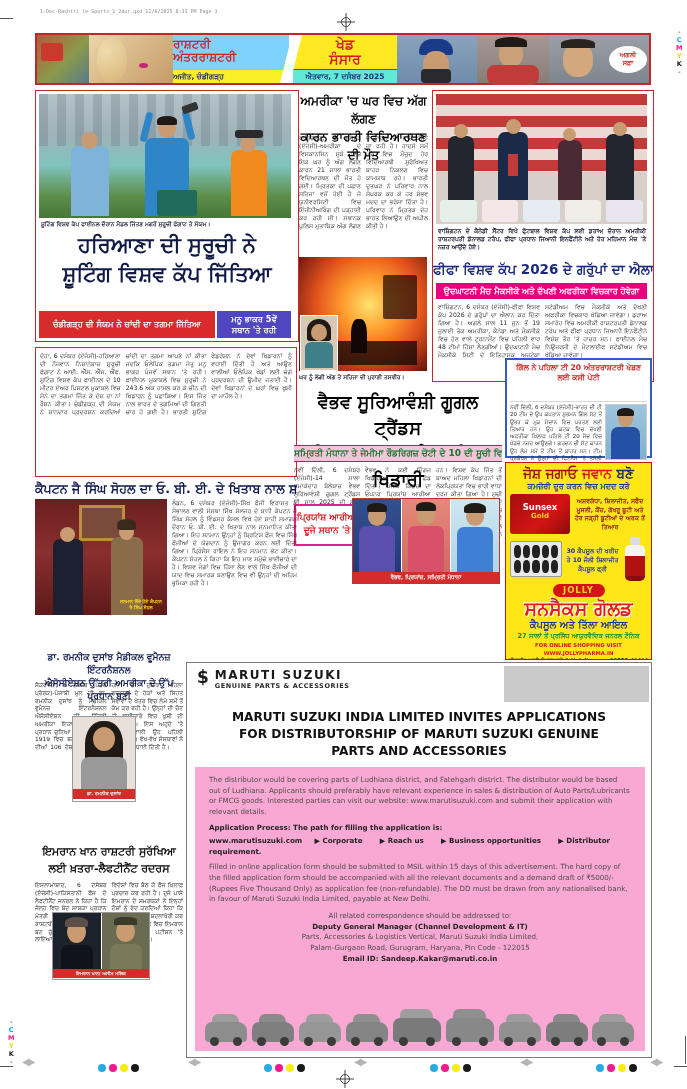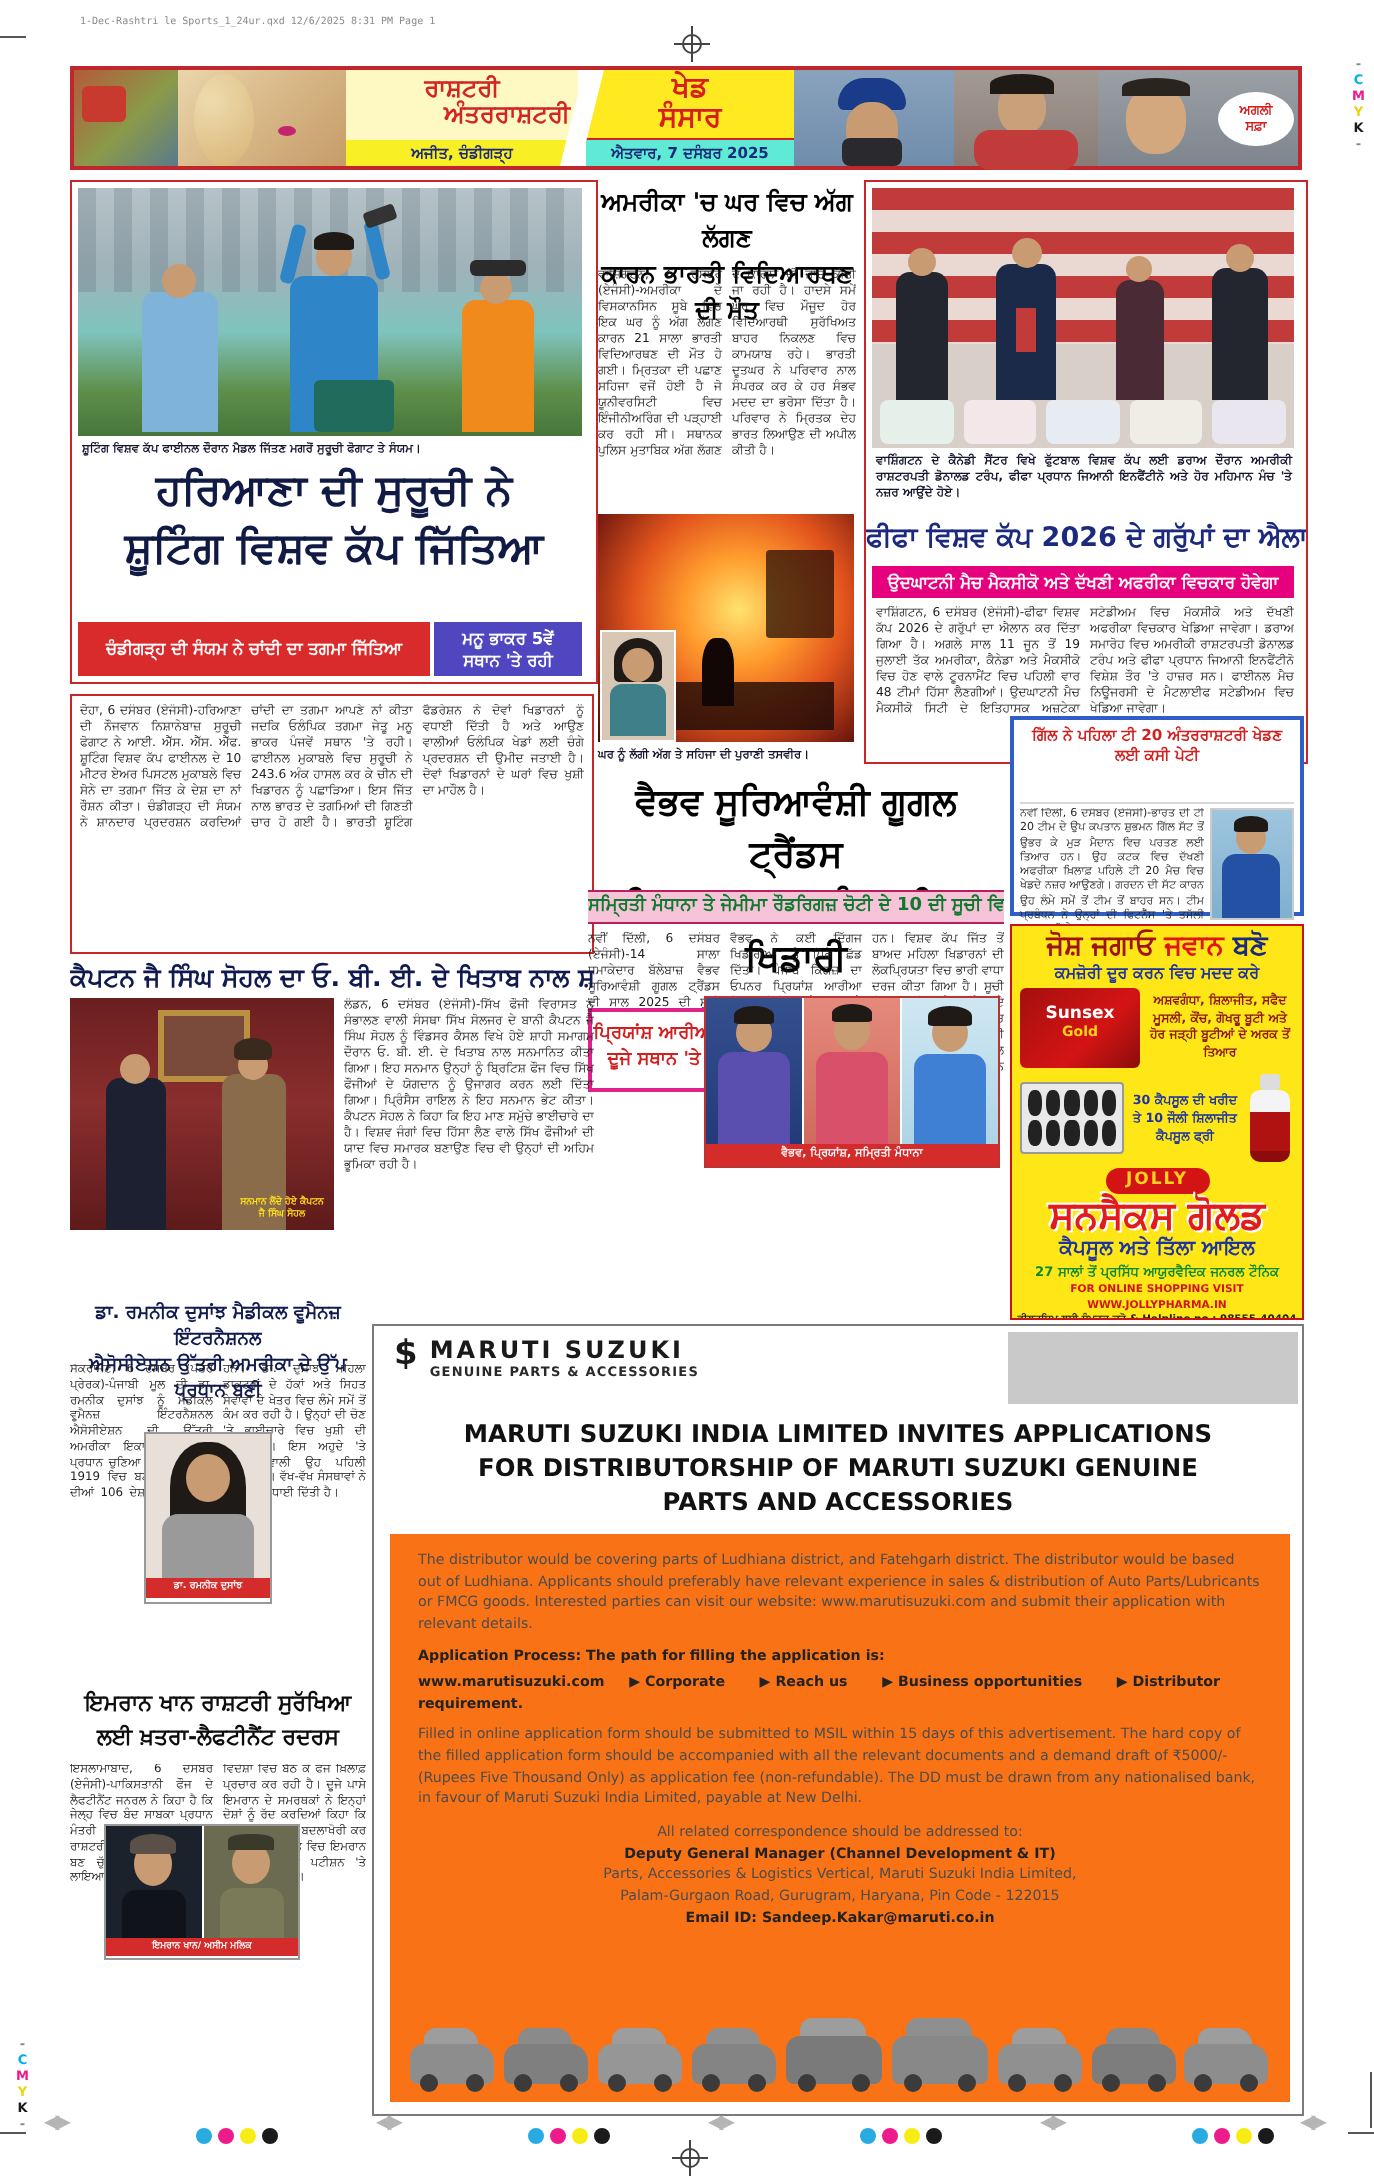--- a/index.html
+++ b/index.html
@@ -57,23 +57,23 @@
 
   <div class="abs" style="left:35px;top:33px;width:616px;height:52px;border:2px solid #c0272d;box-sizing:border-box;background:#fff;">
     <div class="mh">
       <div style="width:52px;background:linear-gradient(135deg,#b35b3a 0%,#8a9a4a 55%,#5a7a8a 100%);position:relative;">
         <div class="abs" style="left:4px;top:8px;width:22px;height:18px;background:#c8392e;border-radius:3px;"></div>
       </div>
       <div style="width:84px;background:linear-gradient(135deg,#ead6ab 0%,#d9b98a 45%,#c59c67 100%);position:relative;">
         <div class="abs" style="left:50px;top:28px;width:9px;height:5px;background:#c2266e;border-radius:50%;"></div>
         <div class="abs" style="left:8px;top:2px;width:30px;height:46px;background:radial-gradient(circle at 30% 30%,#f3e3b5,#d9b570);border-radius:50%;opacity:.7;"></div>
       </div>
-      <div style="width:116px;background:#fef9c3;position:relative;text-align:center;">
+      <div style="width:116px;background:#7dd3fc;position:relative;text-align:left;">
         <div style="font-weight:bold;color:#d12626;font-size:12px;line-height:13px;padding-top:3px;">ਰਾਸ਼ਟਰੀ</div>
-        <div style="font-weight:bold;color:#d12626;font-size:12px;line-height:13px;padding-left:45px;">ਅੰਤਰਰਾਸ਼ਟਰੀ</div>
+        <div style="font-weight:bold;color:#d12626;font-size:12px;line-height:13px;">ਅੰਤਰਰਾਸ਼ਟਰੀ</div>
         <div style="position:absolute;left:0;right:0;bottom:0;height:13px;background:#f8ef25;color:#1c2a7a;font-size:7.5px;font-weight:bold;line-height:13px;">ਅਜੀਤ, ਚੰਡੀਗੜ੍ਹ</div>
       </div>
       <div style="width:10px;background:#fff;transform:skewX(-14deg);margin:0 -3px;z-index:2;"></div>
       <div style="width:104px;background:#ffe920;position:relative;text-align:center;">
         <div style="font-weight:bold;color:#d61f1f;font-size:14px;line-height:15px;padding-top:2px;">ਖੇਡ</div>
         <div style="font-weight:bold;color:#d61f1f;font-size:14px;line-height:15px;">ਸੰਸਾਰ</div>
         <div style="position:absolute;left:0;right:0;bottom:0;height:13px;background:#5eead4;color:#1c2a7a;font-size:7.5px;font-weight:bold;line-height:13px;border-top:1px solid #d61f1f;">ਐਤਵਾਰ, 7 ਦਸੰਬਰ 2025</div>
       </div>
       <div style="width:80px;background:linear-gradient(180deg,#8aa3bd,#6f8cab);position:relative;">
         <div class="abs" style="left:22px;top:4px;width:34px;height:16px;background:#1a3a8a;border-radius:16px 16px 4px 4px;"></div>
@@ -310,21 +310,21 @@
         <div style="font-size:12px;font-weight:bold;color:#1a1a1a;letter-spacing:1.5px;line-height:13px;">MARUTI SUZUKI</div>
         <div style="font-size:6.5px;font-weight:bold;color:#2a2a2a;letter-spacing:.6px;line-height:9px;">GENUINE PARTS &amp; ACCESSORIES</div>
       </div>
     </div>
     <div class="abs" style="right:2px;top:3px;width:145px;height:36px;background:#c9c9c9;"></div>
     <div class="abs" style="left:0;top:46px;width:100%;text-align:center;font-size:12.2px;font-weight:bold;color:#111;line-height:17px;">
       <div>MARUTI SUZUKI INDIA LIMITED INVITES APPLICATIONS</div>
       <div>FOR DISTRIBUTORSHIP OF MARUTI SUZUKI GENUINE</div>
       <div>PARTS AND ACCESSORIES</div>
     </div>
-    <div class="abs" style="left:8px;top:104px;width:450px;height:284px;background:#f97316;box-sizing:border-box;padding:8px 14px;overflow:hidden;">
+    <div class="abs" style="left:8px;top:104px;width:450px;height:284px;background:#f9a8d4;box-sizing:border-box;padding:8px 14px;overflow:hidden;">
       <div style="font-size:7.1px;line-height:1.5;color:#4c4c4c;margin-bottom:5px;">The distributor would be covering parts of Ludhiana district, and Fatehgarh district. The distributor would be based out of Ludhiana. Applicants should preferably have relevant experience in sales &amp; distribution of Auto Parts/Lubricants or FMCG goods. Interested parties can visit our website: www.marutisuzuki.com and submit their application with relevant details.</div>
       <div style="font-size:7.1px;line-height:1.5;color:#222;font-weight:bold;margin-bottom:3px;">Application Process: The path for filling the application is:</div>
       <div style="font-size:7.1px;line-height:1.5;color:#222;font-weight:bold;margin-bottom:5px;white-space:pre-wrap;">www.marutisuzuki.com     ▶ Corporate       ▶ Reach us       ▶ Business opportunities       ▶ Distributor requirement.</div>
       <div style="font-size:7.1px;line-height:1.5;color:#4c4c4c;margin-bottom:6px;">Filled in online application form should be submitted to MSIL within 15 days of this advertisement. The hard copy of the filled application form should be accompanied with all the relevant documents and a demand draft of ₹5000/- (Rupees Five Thousand Only) as application fee (non-refundable). The DD must be drawn from any nationalised bank, in favour of Maruti Suzuki India Limited, payable at New Delhi.</div>
       <div style="text-align:center;font-size:7.1px;line-height:1.5;color:#4c4c4c;">
         <div>All related correspondence should be addressed to:</div>
         <div style="font-weight:bold;color:#222;">Deputy General Manager (Channel Development &amp; IT)</div>
         <div>Parts, Accessories &amp; Logistics Vertical, Maruti Suzuki India Limited,</div>
         <div>Palam-Gurgaon Road, Gurugram, Haryana, Pin Code - 122015</div>
         <div style="font-weight:bold;color:#222;">Email ID: Sandeep.Kakar@maruti.co.in</div>

